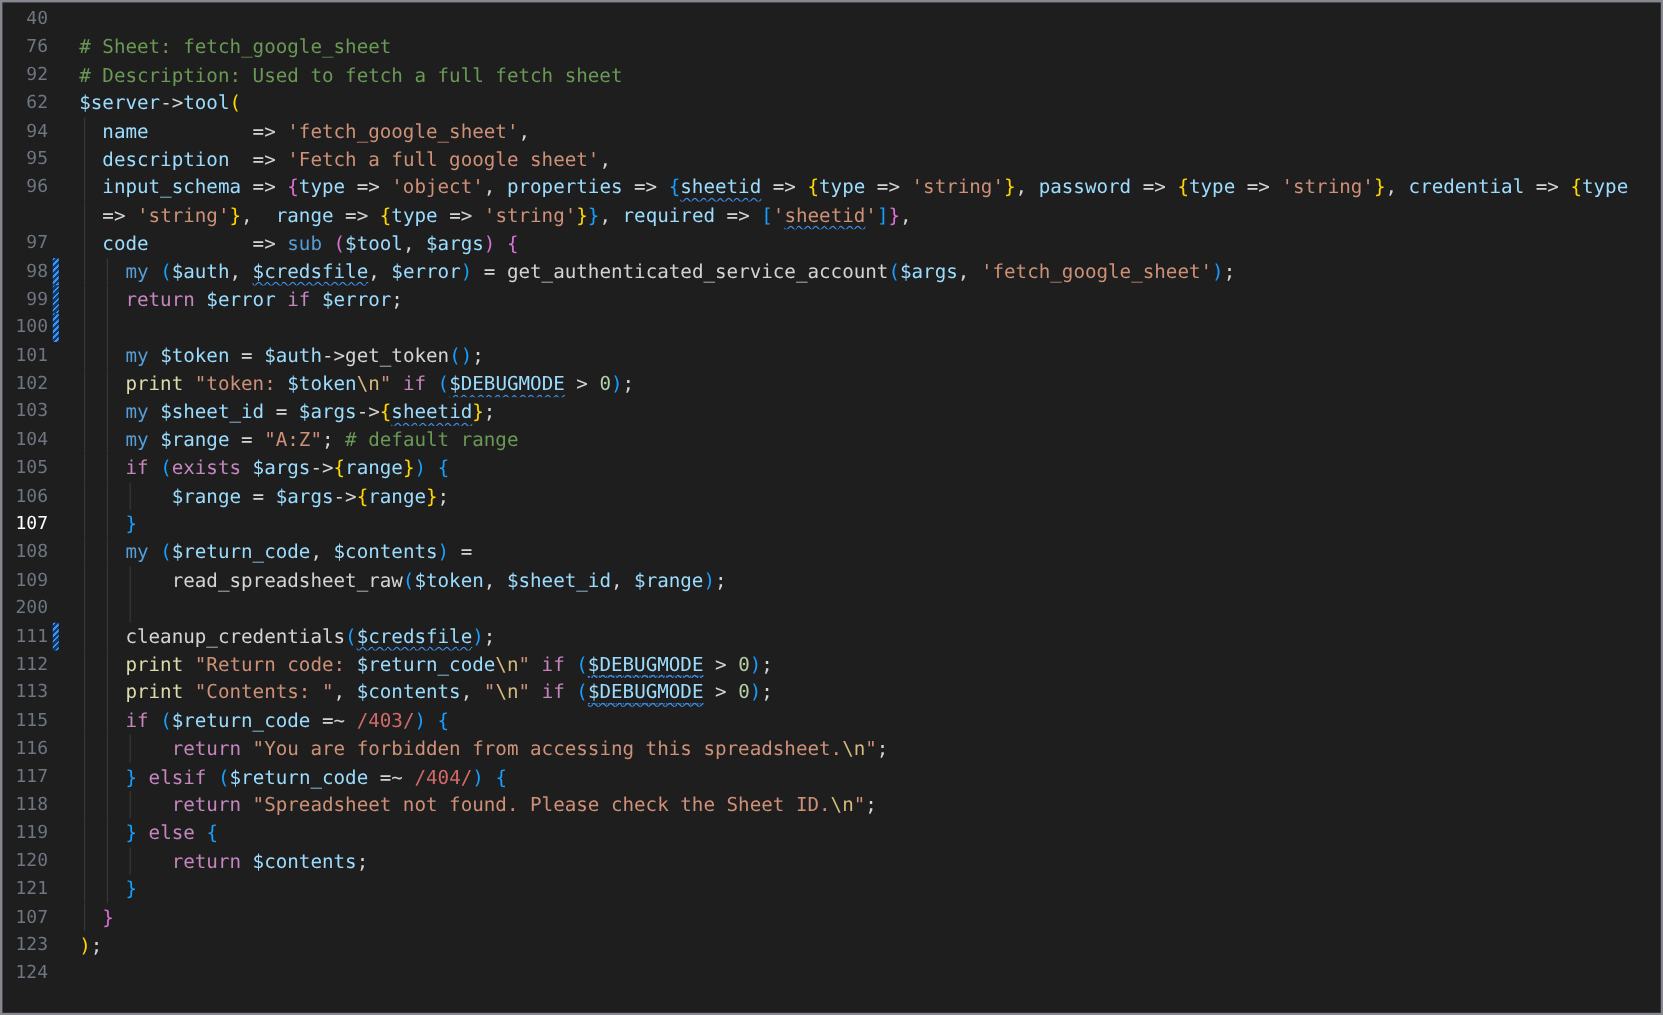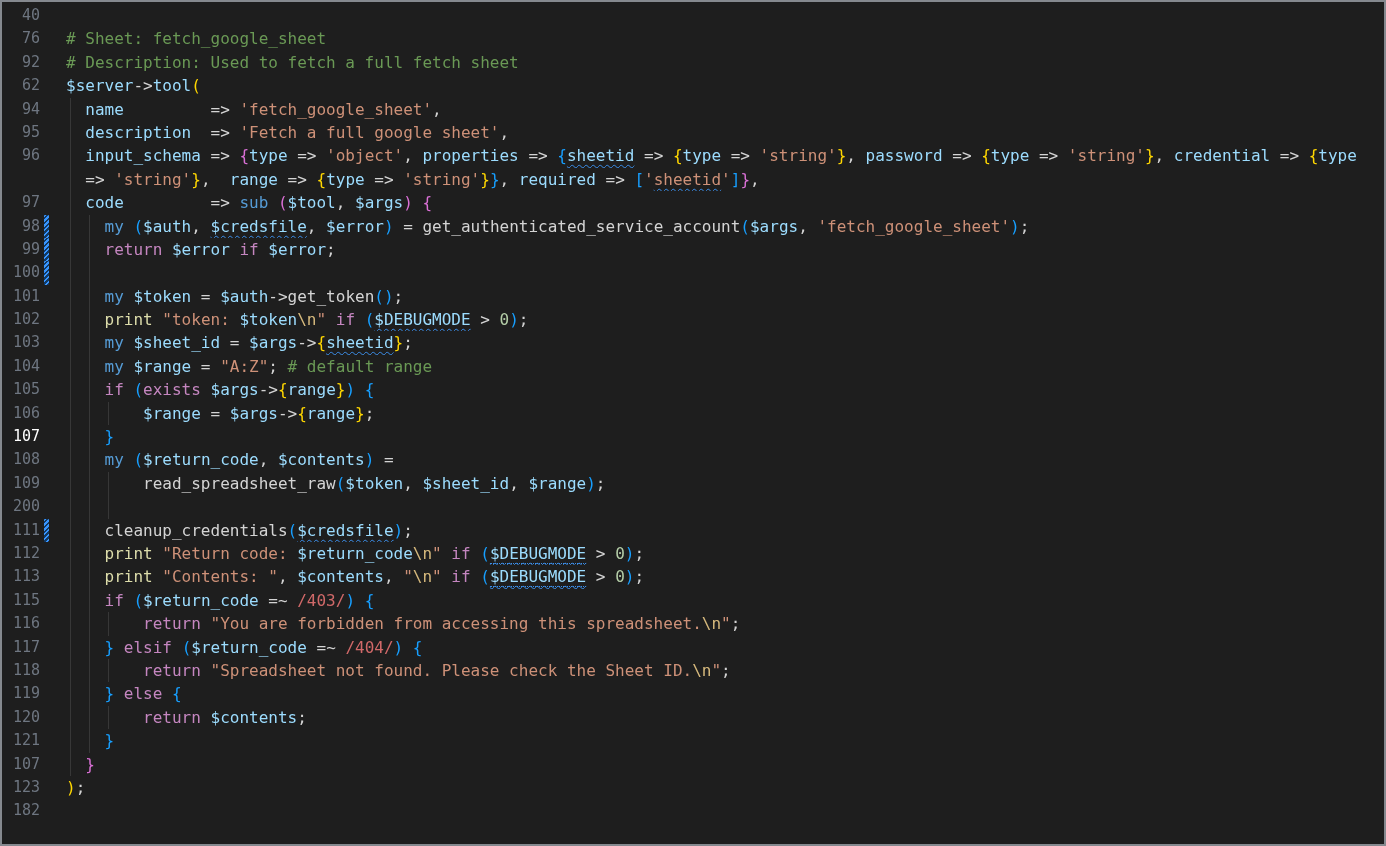--- a/index.html
+++ b/index.html
@@ -54,15 +54,15 @@
       <div class="row"><span class="ln" style="color: rgb(110, 118, 129);">113</span><span class="mod"></span><span class="code"><span class="guide g0" style="background: rgb(55, 55, 55);"></span><span class="guide g1" style="background: rgb(55, 55, 55);"></span><span style="color: rgb(212, 212, 212);">    </span><span style="color: rgb(220, 220, 170);">print</span><span style="color: rgb(212, 212, 212);"> </span><span style="color: rgb(206, 145, 120);">"Contents: "</span><span style="color: rgb(212, 212, 212);">, </span><span style="color: rgb(156, 220, 254);">$contents</span><span style="color: rgb(212, 212, 212);">, </span><span style="color: rgb(206, 145, 120);">"</span><span style="color: rgb(215, 186, 125);">\n</span><span style="color: rgb(206, 145, 120);">"</span><span style="color: rgb(212, 212, 212);"> </span><span style="color: rgb(197, 134, 192);">if</span><span style="color: rgb(212, 212, 212);"> </span><span style="color: rgb(23, 159, 255);">(</span><span class="sq" style="color: rgb(156, 220, 254); text-decoration-color: rgb(59, 142, 234); border-bottom: 1px dotted rgb(59, 142, 234);">$DEBUGMODE</span><span style="color: rgb(212, 212, 212);"> &gt; </span><span style="color: rgb(181, 206, 168);">0</span><span style="color: rgb(23, 159, 255);">)</span><span style="color: rgb(212, 212, 212);">;</span></span></div>
       <div class="row"><span class="ln" style="color: rgb(110, 118, 129);">115</span><span class="mod"></span><span class="code"><span class="guide g0" style="background: rgb(55, 55, 55);"></span><span class="guide g1" style="background: rgb(55, 55, 55);"></span><span style="color: rgb(212, 212, 212);">    </span><span style="color: rgb(197, 134, 192);">if</span><span style="color: rgb(212, 212, 212);"> </span><span style="color: rgb(23, 159, 255);">(</span><span style="color: rgb(156, 220, 254);">$return_code</span><span style="color: rgb(212, 212, 212);"> =~ </span><span style="color: rgb(209, 105, 105);">/403/</span><span style="color: rgb(23, 159, 255);">)</span><span style="color: rgb(212, 212, 212);"> </span><span style="color: rgb(23, 159, 255);">{</span></span></div>
       <div class="row"><span class="ln" style="color: rgb(110, 118, 129);">116</span><span class="mod"></span><span class="code"><span class="guide g0" style="background: rgb(55, 55, 55);"></span><span class="guide g1" style="background: rgb(55, 55, 55);"></span><span class="guide g2" style="background: rgb(55, 55, 55);"></span><span style="color: rgb(212, 212, 212);">        </span><span style="color: rgb(197, 134, 192);">return</span><span style="color: rgb(212, 212, 212);"> </span><span style="color: rgb(206, 145, 120);">"You are forbidden from accessing this spreadsheet.</span><span style="color: rgb(215, 186, 125);">\n</span><span style="color: rgb(206, 145, 120);">"</span><span style="color: rgb(212, 212, 212);">;</span></span></div>
       <div class="row"><span class="ln" style="color: rgb(110, 118, 129);">117</span><span class="mod"></span><span class="code"><span class="guide g0" style="background: rgb(55, 55, 55);"></span><span class="guide g1" style="background: rgb(55, 55, 55);"></span><span style="color: rgb(212, 212, 212);">    </span><span style="color: rgb(23, 159, 255);">}</span><span style="color: rgb(212, 212, 212);"> </span><span style="color: rgb(197, 134, 192);">elsif</span><span style="color: rgb(212, 212, 212);"> </span><span style="color: rgb(23, 159, 255);">(</span><span style="color: rgb(156, 220, 254);">$return_code</span><span style="color: rgb(212, 212, 212);"> =~ </span><span style="color: rgb(209, 105, 105);">/404/</span><span style="color: rgb(23, 159, 255);">)</span><span style="color: rgb(212, 212, 212);"> </span><span style="color: rgb(23, 159, 255);">{</span></span></div>
       <div class="row"><span class="ln" style="color: rgb(110, 118, 129);">118</span><span class="mod"></span><span class="code"><span class="guide g0" style="background: rgb(55, 55, 55);"></span><span class="guide g1" style="background: rgb(55, 55, 55);"></span><span class="guide g2" style="background: rgb(55, 55, 55);"></span><span style="color: rgb(212, 212, 212);">        </span><span style="color: rgb(197, 134, 192);">return</span><span style="color: rgb(212, 212, 212);"> </span><span style="color: rgb(206, 145, 120);">"Spreadsheet not found. Please check the Sheet ID.</span><span style="color: rgb(215, 186, 125);">\n</span><span style="color: rgb(206, 145, 120);">"</span><span style="color: rgb(212, 212, 212);">;</span></span></div>
       <div class="row"><span class="ln" style="color: rgb(110, 118, 129);">119</span><span class="mod"></span><span class="code"><span class="guide g0" style="background: rgb(55, 55, 55);"></span><span class="guide g1" style="background: rgb(55, 55, 55);"></span><span style="color: rgb(212, 212, 212);">    </span><span style="color: rgb(23, 159, 255);">}</span><span style="color: rgb(212, 212, 212);"> </span><span style="color: rgb(197, 134, 192);">else</span><span style="color: rgb(212, 212, 212);"> </span><span style="color: rgb(23, 159, 255);">{</span></span></div>
       <div class="row"><span class="ln" style="color: rgb(110, 118, 129);">120</span><span class="mod"></span><span class="code"><span class="guide g0" style="background: rgb(55, 55, 55);"></span><span class="guide g1" style="background: rgb(55, 55, 55);"></span><span class="guide g2" style="background: rgb(55, 55, 55);"></span><span style="color: rgb(212, 212, 212);">        </span><span style="color: rgb(197, 134, 192);">return</span><span style="color: rgb(212, 212, 212);"> </span><span style="color: rgb(156, 220, 254);">$contents</span><span style="color: rgb(212, 212, 212);">;</span></span></div>
       <div class="row"><span class="ln" style="color: rgb(110, 118, 129);">121</span><span class="mod"></span><span class="code"><span class="guide g0" style="background: rgb(55, 55, 55);"></span><span class="guide g1" style="background: rgb(55, 55, 55);"></span><span style="color: rgb(212, 212, 212);">    </span><span style="color: rgb(23, 159, 255);">}</span></span></div>
       <div class="row"><span class="ln" style="color: rgb(110, 118, 129);">107</span><span class="mod"></span><span class="code"><span class="guide g0" style="background: rgb(55, 55, 55);"></span><span style="color: rgb(212, 212, 212);">  </span><span style="color: rgb(218, 112, 214);">}</span></span></div>
       <div class="row"><span class="ln" style="color: rgb(110, 118, 129);">123</span><span class="mod"></span><span class="code"><span style="color: rgb(255, 215, 0);">)</span><span style="color: rgb(212, 212, 212);">;</span></span></div>
-      <div class="row"><span class="ln" style="color: rgb(110, 118, 129);">182</span><span class="mod"></span><span class="code"></span></div>
+      <div class="row"><span class="ln" style="color: rgb(110, 118, 129);">124</span><span class="mod"></span><span class="code"></span></div>
     </div>
 </div>
 
 </body></html>

